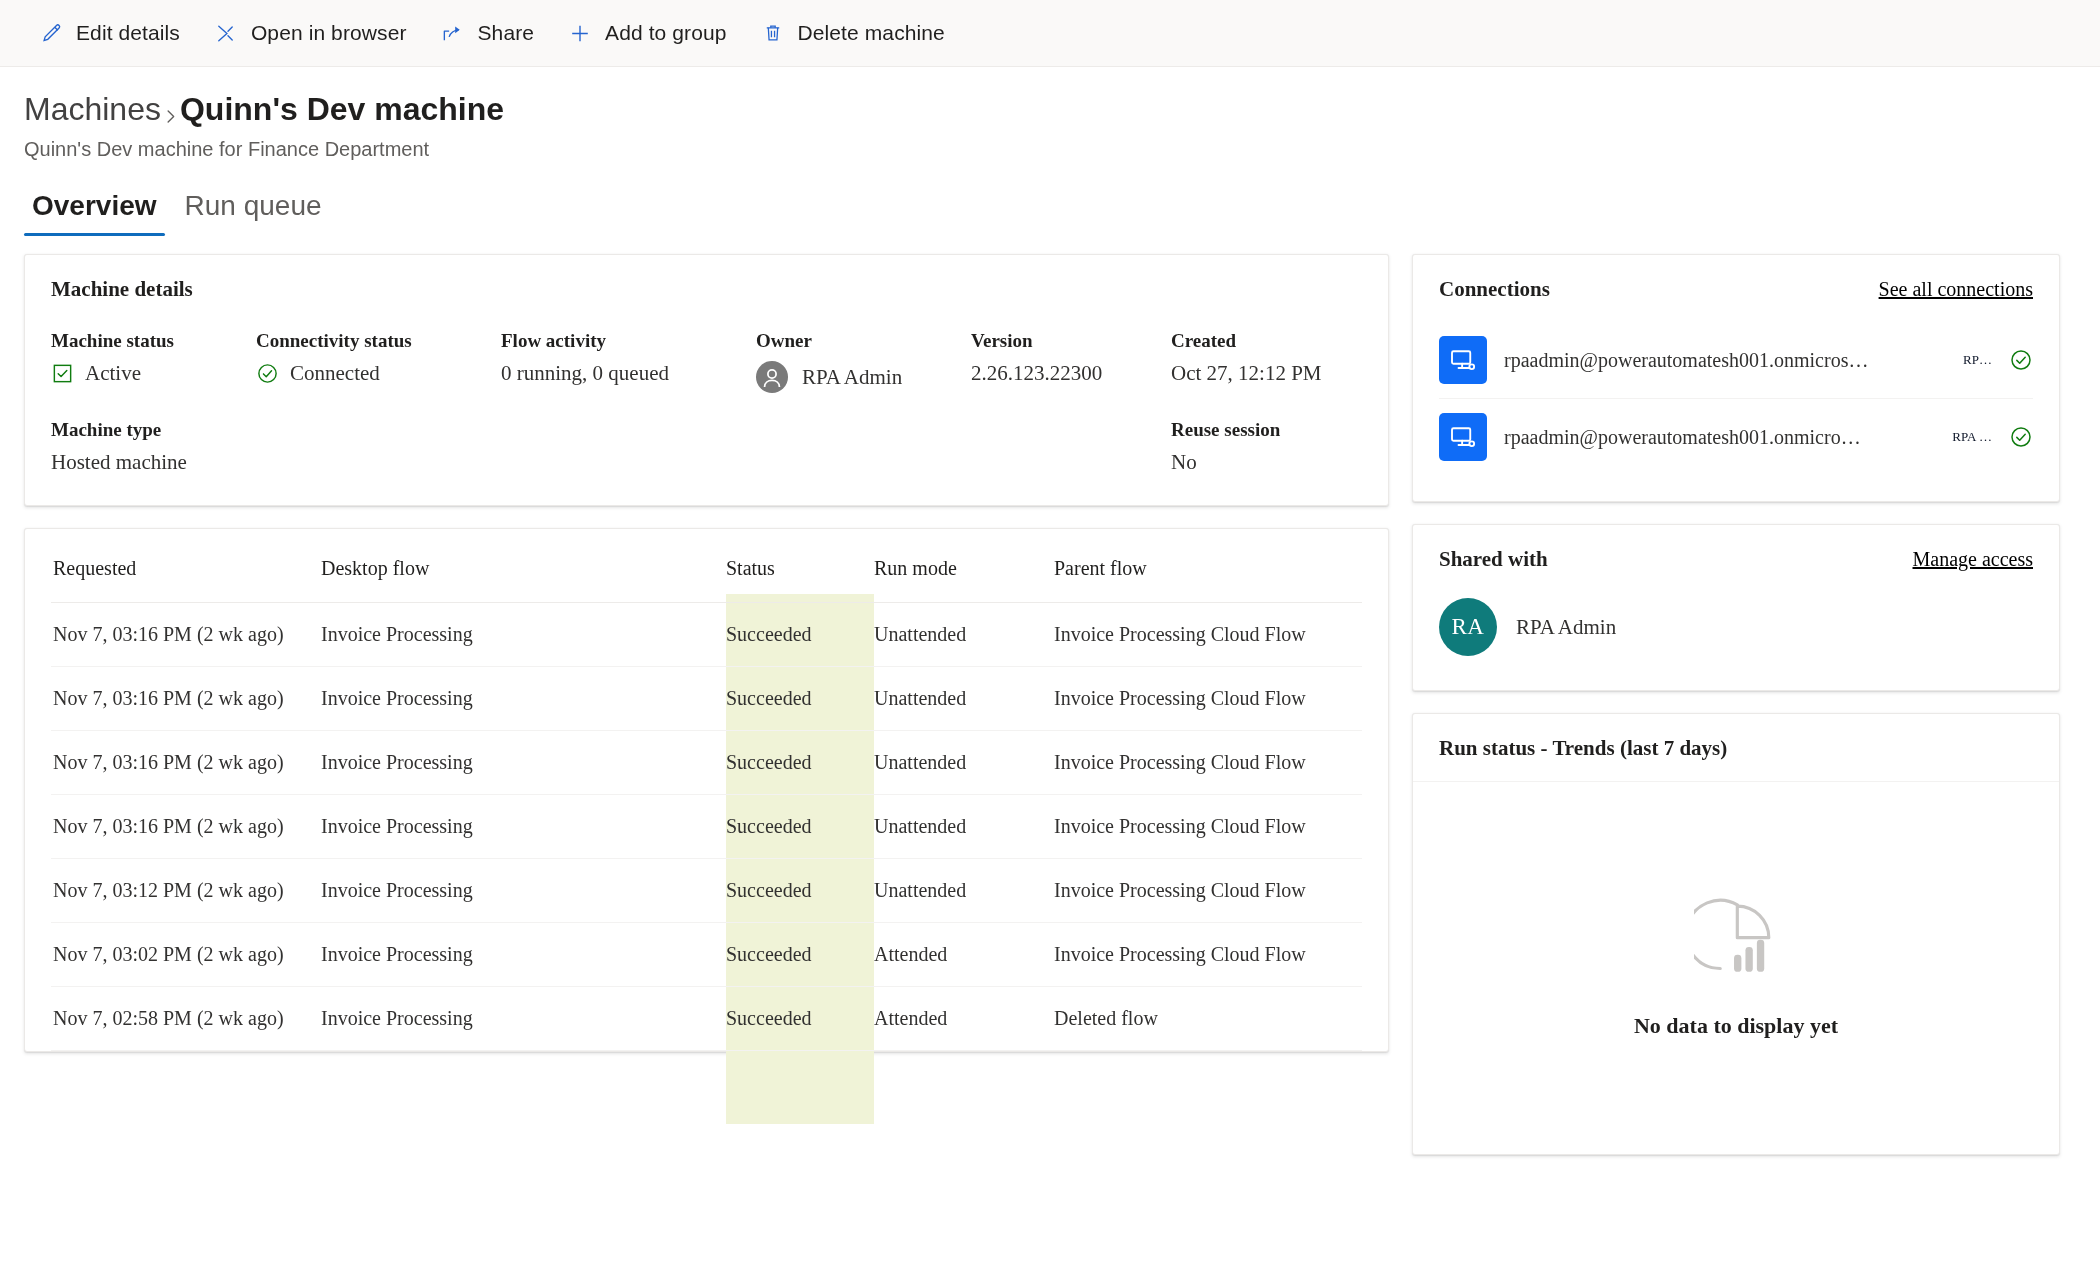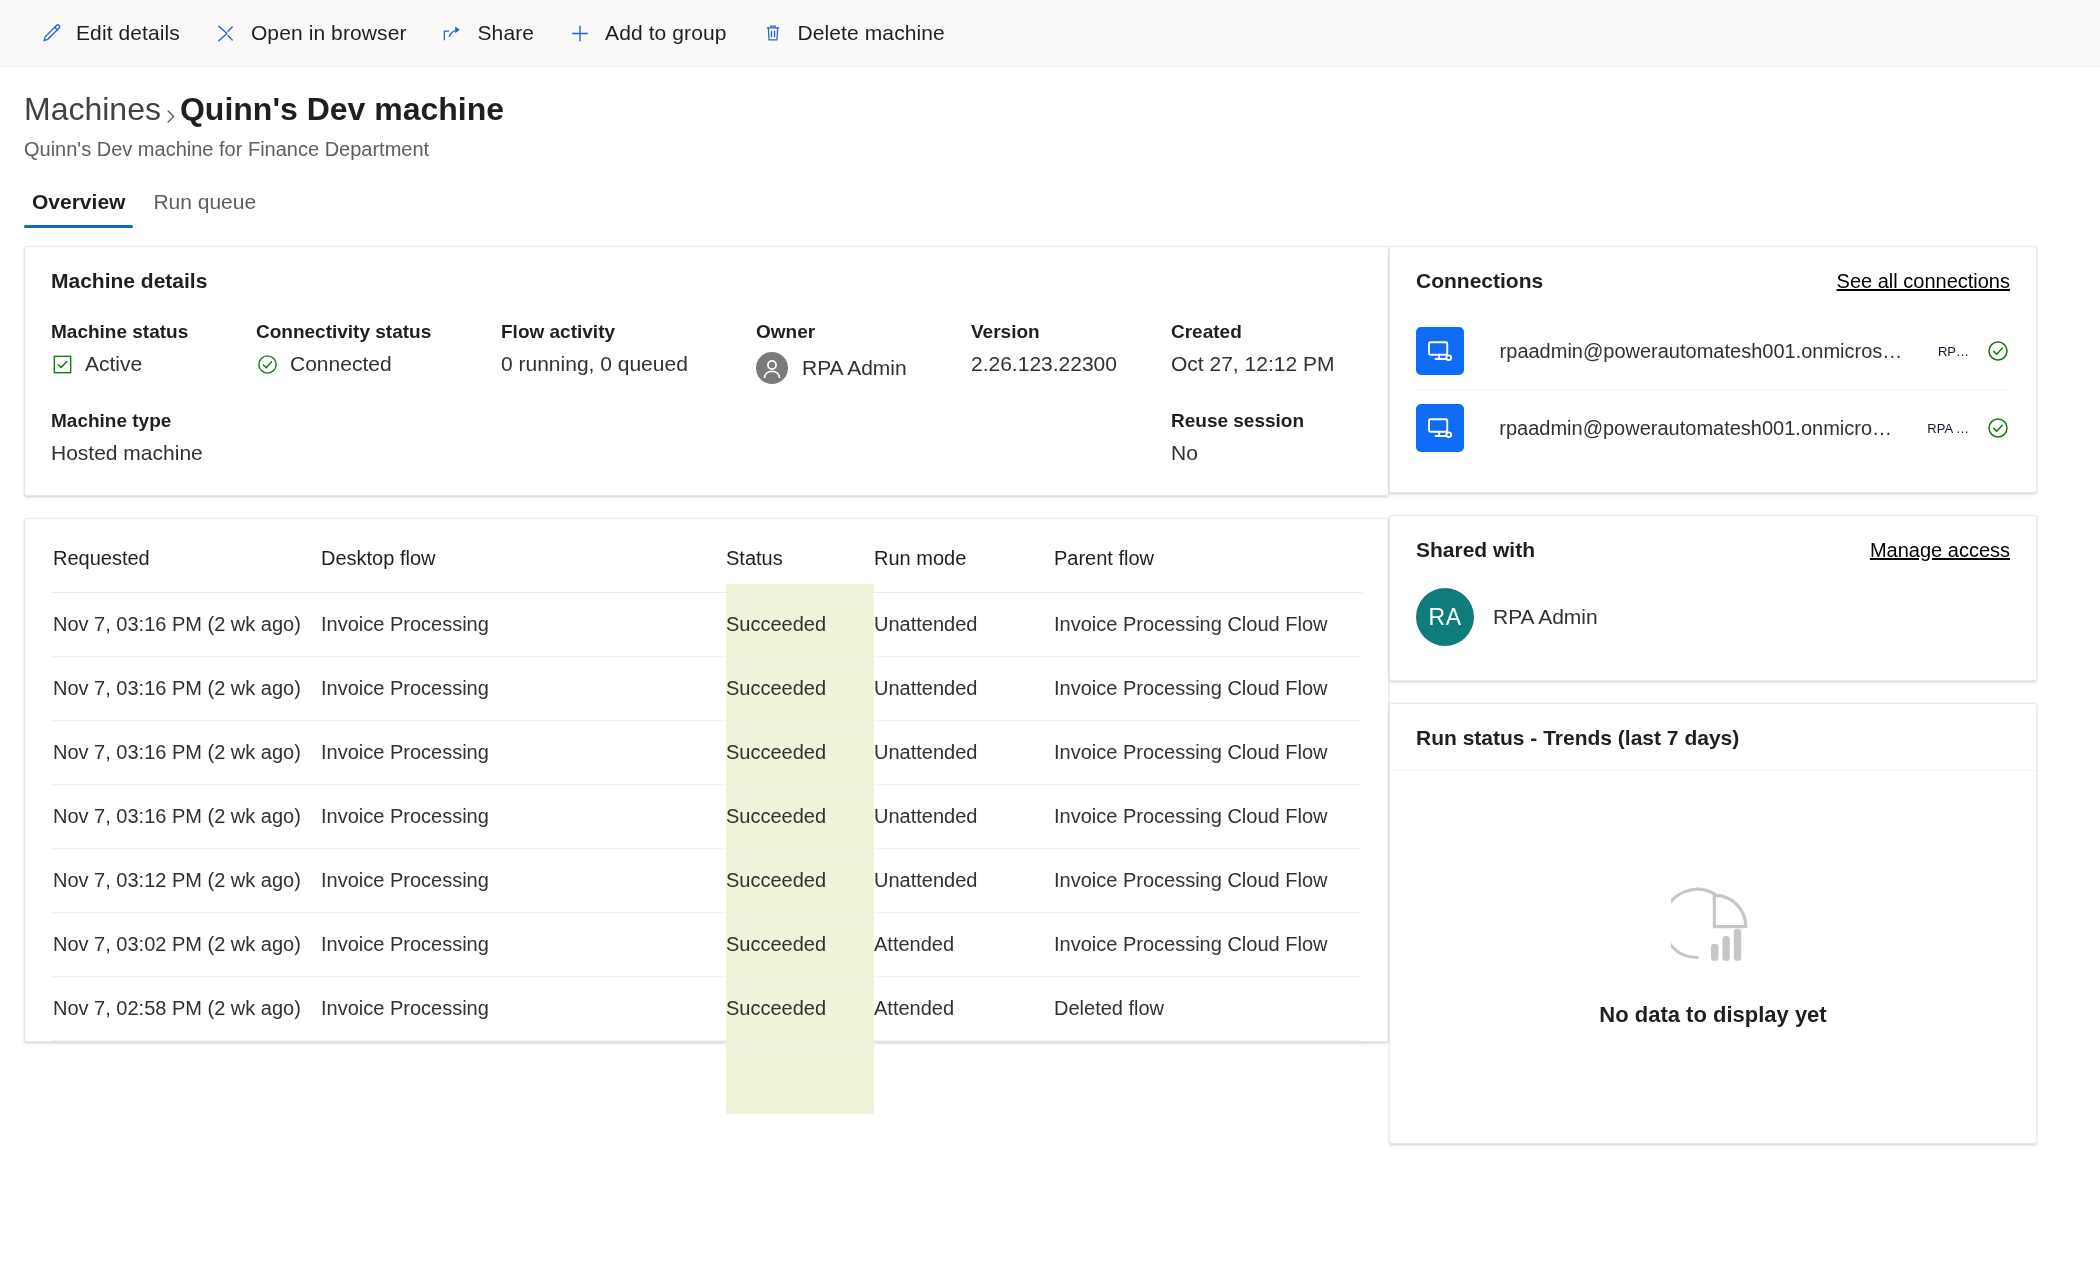--- a/index.html
+++ b/index.html
@@ -74,40 +74,42 @@
   
   .tabs {
     display: flex;
     gap: 12px;
     padding: 0 24px;
     margin-top: 22px;
   }
   .tab {
     position: relative;
     padding: 6px 8px 14px 8px;
-    font-size: 21px;
+    font-size: 28px;
     color: #605e5c;
     cursor: pointer;
     white-space: nowrap;
   }
   .tab.active { color: #201f1e; font-weight: 700; }
   .tab.active::after {
     content: "";
     position: absolute;
     left: 0; right: 0; bottom: 0;
     height: 3px;
     background: #0f6cbd;
     border-radius: 2px;
   }
 
   
   .content {
     display: flex;
+    gap: 23px;
     padding: 18px 24px 0 24px;
     align-items: flex-start;
+    font-family: Liberation Serif, serif;
   }
   .col-left { width: 1365px; flex: 0 0 1365px; }
   .col-right { width: 648px; flex: 0 0 648px; }
 
   .card {
     background: #fff;
     border: 1px solid #ebe9e7;
     border-radius: 3px;
     box-shadow: 0 1.6px 3.6px rgba(0,0,0,0.10), 0 0.3px 0.9px rgba(0,0,0,0.07);
   }
@@ -241,21 +243,20 @@
     flex: 0 0 auto;
     display:flex; align-items:center; justify-content:center;
   }
   .conn-name {
     font-size: 20px;
     color: #323130;
     flex: 1 1 auto;
     overflow: hidden;
     white-space: nowrap;
     text-overflow: ellipsis;
-    text-align: center;
   }
   .conn-owner {
     font-size: 13px;
     color: #0f172a;
     flex: 0 0 auto;
     max-width: 62px;
     overflow: hidden;
     white-space: nowrap;
     text-overflow: ellipsis;
   }

